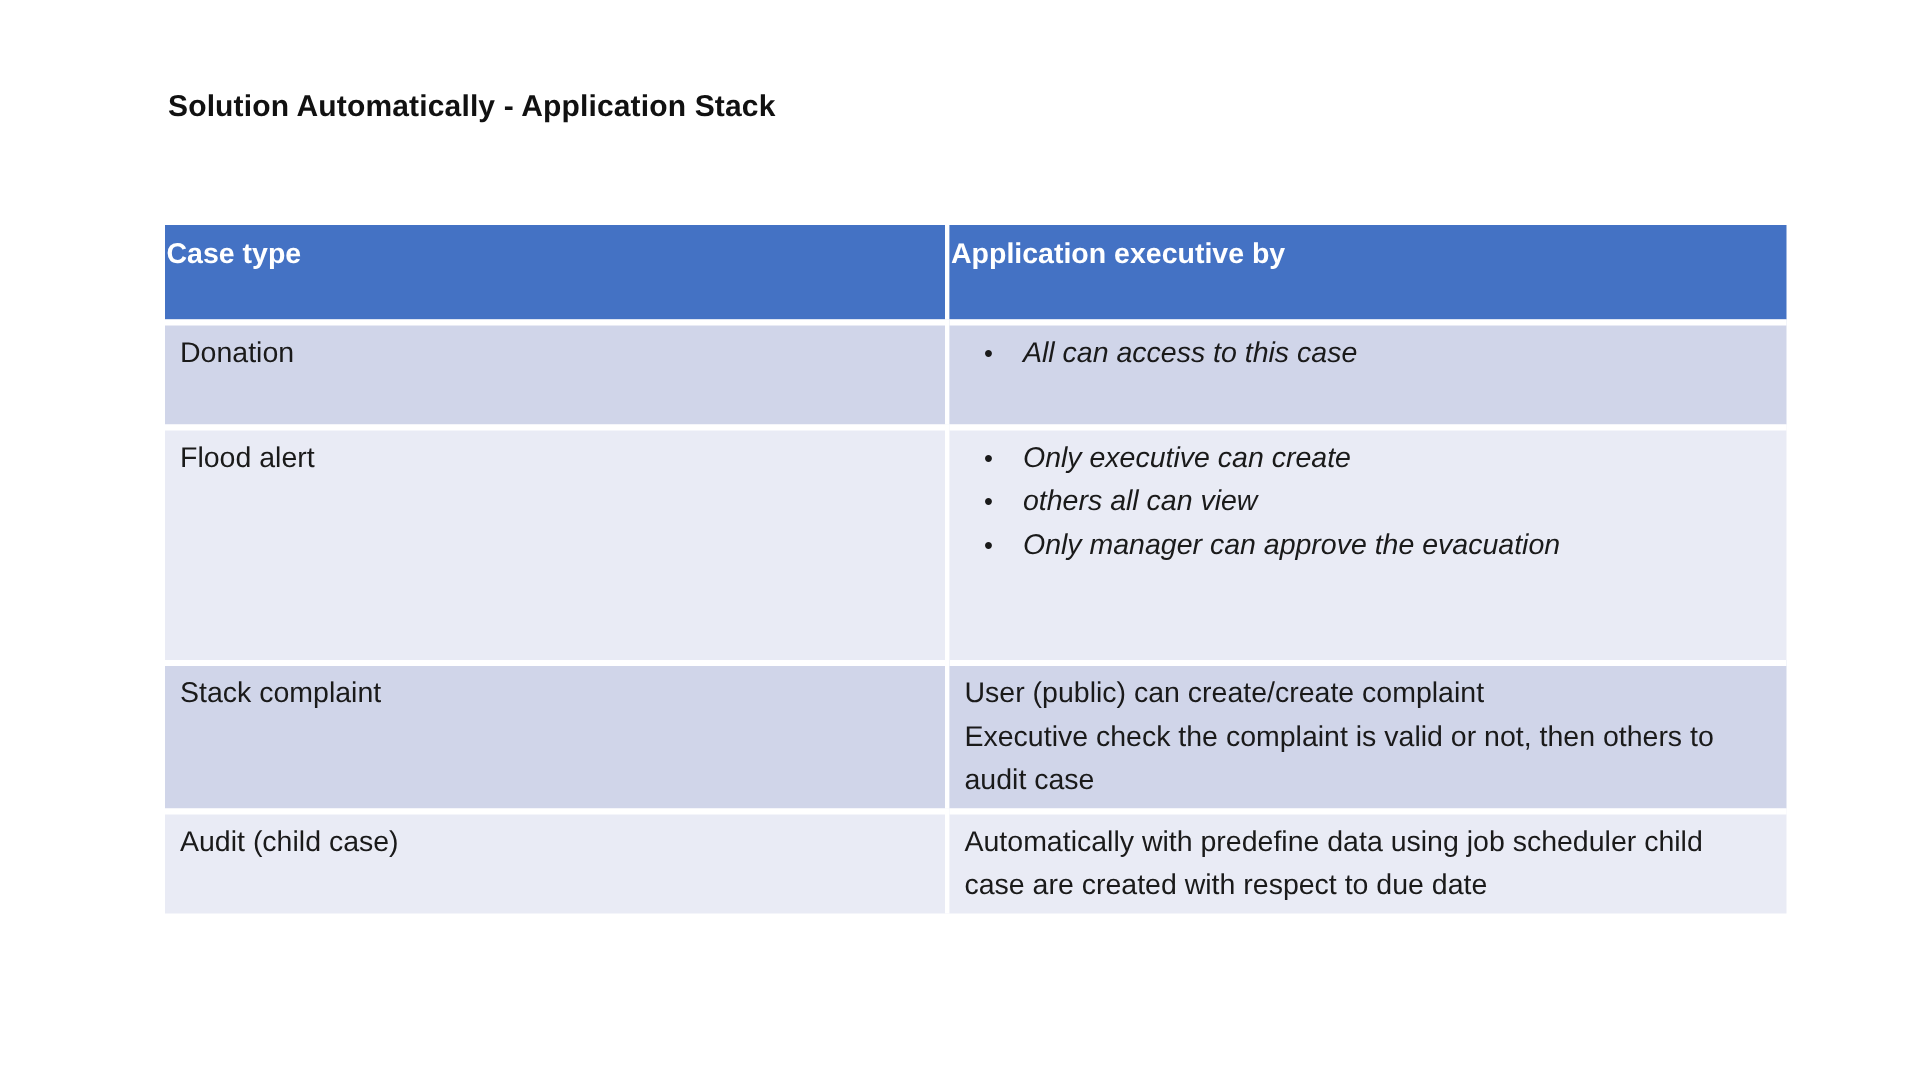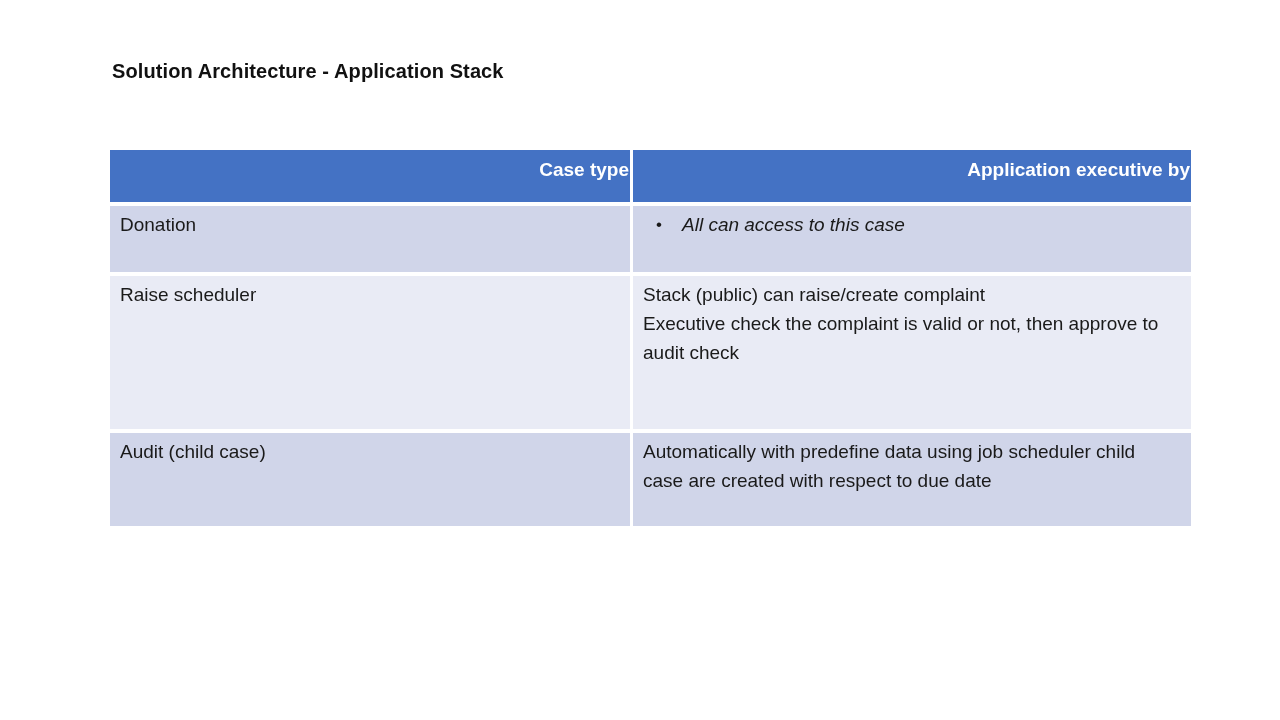--- a/index.html
+++ b/index.html
@@ -34,26 +34,26 @@
     border-spacing: 0;
     table-layout: fixed;
   }
   table.case-table col.col-case   { width: 523px; }
   table.case-table col.col-access { width: 558px; }
   th, td {
     box-sizing: border-box;
     margin: 0;
   }
   thead th {
-    height: 52px;
+    height: 63px;
     background: #4472c4;
     color: #ffffff;
     font-size: 19px;
     font-weight: bold;
-    text-align: right;
+    text-align: left;
     vertical-align: top;
     padding-top: 9px;
   }
   thead th:first-child {
     border-right: 3px solid #ffffff;
   }
   tbody td {
     border-top: 4px solid #ffffff;
     vertical-align: top;
     font-size: 19px;
@@ -85,21 +85,21 @@
     flex: 1 1 auto;
     font-style: italic;
   }
   .para {
     margin: 0;
   }
 </style>
 </head>
 <body>
 
-<div class="slide-title">Solution Architecture - Application Stack</div>
+<div class="slide-title">Solution Automatically - Application Stack</div>
 
 <table class="case-table">
   <colgroup>
     <col class="col-case">
     <col class="col-access">
   </colgroup>
   <thead>
     <tr>
       <th>Case type</th>
       <th>Application executive by</th>
@@ -109,24 +109,41 @@
       <tr>
         <td class="case-cell">Donation</td>
         <td class="access-cell">
           <div class="bullet-item">
             <span class="bullet-glyph">•</span>
             <span class="bullet-text">All can access to this case</span>
           </div>
         </td>
       </tr>
       <tr>
-        <td class="case-cell">Raise scheduler</td>
+        <td class="case-cell">Flood alert</td>
         <td class="access-cell">
-          <div class="para">Stack (public) can raise/create complaint</div>
-          <div class="para">Executive check the complaint is valid or not, then approve to audit check</div>
+          <div class="bullet-item">
+            <span class="bullet-glyph">•</span>
+            <span class="bullet-text">Only executive can create</span>
+          </div>
+          <div class="bullet-item">
+            <span class="bullet-glyph">•</span>
+            <span class="bullet-text">others all can view</span>
+          </div>
+          <div class="bullet-item">
+            <span class="bullet-glyph">•</span>
+            <span class="bullet-text">Only manager can approve the evacuation</span>
+          </div>
+        </td>
+      </tr>
+      <tr>
+        <td class="case-cell">Stack complaint</td>
+        <td class="access-cell">
+          <div class="para">User (public) can create/create complaint</div>
+          <div class="para">Executive check the complaint is valid or not, then others to audit case</div>
         </td>
       </tr>
       <tr>
         <td class="case-cell">Audit (child case)</td>
         <td class="access-cell">
           <div class="para">Automatically with predefine data using job scheduler child case are created with respect to due date</div>
         </td>
       </tr>
     </tbody>
 </table>

